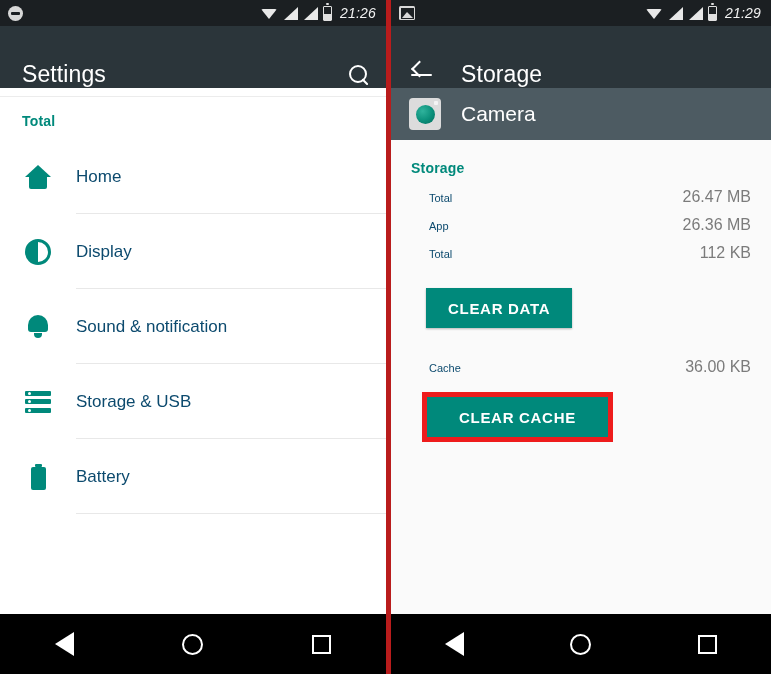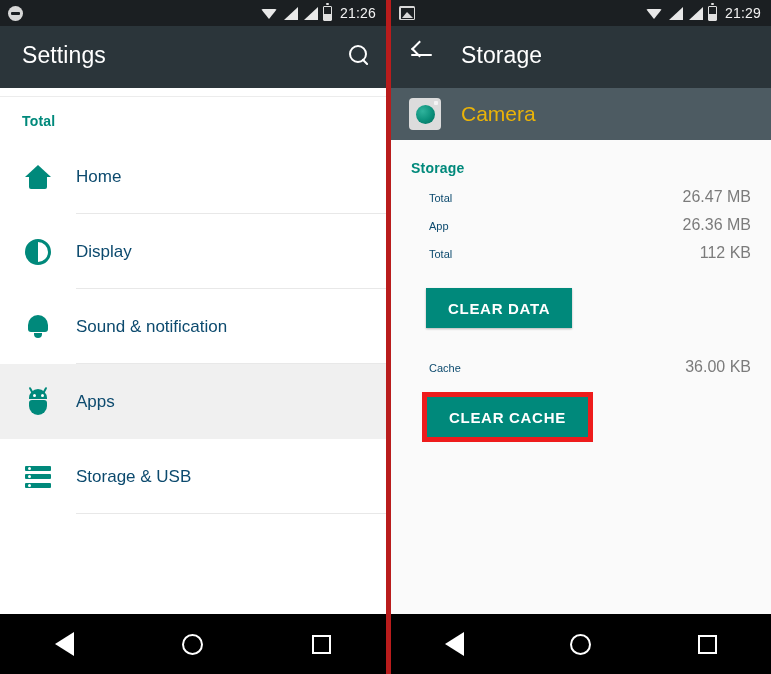--- a/index.html
+++ b/index.html
@@ -18,21 +18,21 @@
 
   
   .statusbar {
     height: 26px; background: #1b1f22; color: #ffffff;
     display: flex; align-items: center; padding: 0 10px 0 8px;
     flex: 0 0 26px;
   }
   .sb-left { display: flex; align-items: center; gap: 6px; }
   .sb-spacer { flex: 1; }
   .sb-right { display: flex; align-items: center; gap: 5px; }
-  .sb-clock { font-size: 14px; font-weight: 500; letter-spacing: .2px; color:#f2f2f2; margin-left: 3px; }
+  .sb-clock { font-size: 14px; font-weight: 500; letter-spacing: .2px; color:#f2f2f2; margin-left: 3px; font-style: italic; }
 
   .ic-dnd {
     width: 15px; height: 15px; border-radius: 50%;
     background: #d8d8d8; position: relative;
   }
   .ic-dnd::after {
     content: ""; position: absolute; left: 3px; top: 6.5px;
     width: 9px; height: 2.5px; background: #1b1f22; border-radius: 1px;
   }
   .ic-photo {
@@ -66,22 +66,22 @@
     position: relative; background: linear-gradient(to top, #e0e0e0 45%, #1b1f22 45%);
   }
   .ic-batt::before {
     content:""; position:absolute; left:2px; top:-3.5px; width:3px; height:2px;
     background:#e0e0e0; border-radius: 1px;
   }
 
   
   .toolbar {
     background: #2b353a; color: #ffffff;
-    height: 62px; display: flex; align-items: flex-start;
-    padding: 16px 14px 0 22px; flex: 0 0 62px;
+    height: 62px; display: flex; align-items: flex-end;
+    padding: 0 14px 0 22px; flex: 0 0 62px;
   }
   .toolbar-title { font-size: 23px; font-weight: 500; letter-spacing: .1px; }
   .toolbar .spacer { flex: 1; }
   .search-icon { width: 26px; height: 26px; position: relative; cursor: pointer; }
   .search-icon::before {
     content:""; position:absolute; left:3px; top:3px;
     width:14px; height:14px; border:2.4px solid #ffffff; border-radius:50%;
   }
   .search-icon::after {
     content:""; position:absolute; left:16px; top:16px;
@@ -198,21 +198,21 @@
     position: relative;
   }
   .app-icon::after {
     content:""; position:absolute; right:3px; top:3px; width:4px; height:4px;
     background:#f4f4f4; border-radius:1px;
   }
   .app-lens {
     width: 19px; height: 19px; border-radius: 50%;
     background: radial-gradient(circle at 35% 32%, #2fb39c 0%, #0a8f7a 55%, #046c5c 100%);
   }
-  .app-name { color: #eab308; font-size: 21px; font-weight: 500; margin-left: 20px; }
+  .app-name { color: #ffffff; font-size: 21px; font-weight: 500; margin-left: 20px; }
 
   .right-body { flex: 1; background: #fafafa; padding: 0 20px; position: relative; overflow: hidden; }
   .storage-label {
     color: #00897b; font-size: 14px; font-weight: bold;
     padding: 20px 0 12px 0; letter-spacing: .2px;
   }
   .kv-row { display: flex; justify-content: space-between; align-items: baseline; height: 28px; }
   .kv-key { font-size: 11px; color: #0c4a6e; margin-left: 18px; }
   .kv-val { font-size: 16px; color: #7b7b7b; }
 
@@ -222,21 +222,21 @@
     letter-spacing: .7px; border: none; cursor: pointer;
     box-shadow: 0 1px 2px rgba(0,0,0,.28);
   }
   .btn-clear-data { height: 40px; padding: 0 22px; margin: 16px 0 0 15px; }
 
   .cache-row { display: flex; justify-content: space-between; align-items: baseline; margin-top: 30px; }
   .highlight-box {
     border: 5px solid #ee1c1c; display: inline-block;
     margin: 16px 0 0 11px; padding: 0; line-height: 0;
   }
-  .btn-clear-cache { height: 40px; padding: 0 22px; box-shadow: none; }
+  .btn-clear-cache { height: 40px; padding: 0 32px; box-shadow: none; }
 
   
   .navbar {
     height: 60px; background: #000000; display: flex;
     align-items: center; justify-content: space-around; flex: 0 0 60px;
   }
   .nav-btn { width: 60px; height: 60px; display: flex; align-items: center; justify-content: center; cursor: pointer; }
   .nav-back {
     width: 0; height: 0;
     border-top: 12px solid transparent; border-bottom: 12px solid transparent;
@@ -293,48 +293,43 @@
       </div>
 
       <div class="list-item">
         <span class="li-icon">
             <span class="g-bell"></span>
           </span>
         <span class="li-label">Sound &amp; notification</span>
         <span class="li-divider"></span>
       </div>
 
-      <div class="list-item selected">
-        <span class="li-icon">
-          <span class="g-android">
-              <span class="ant-l"></span>
-              <span class="ant-r"></span>
-              <span class="head"></span>
-              <span class="body"></span>
-            </span>
-        </span>
-        <span class="li-label">Apps</span>
-        <span class="li-divider"></span>
-      </div>
 
       <div class="list-item">
         <span class="li-icon">
           <span class="g-storage">
             <span class="bar"></span>
               <span class="bar"></span>
               <span class="bar"></span>
             <span class="dot"></span>
               <span class="dot"></span>
               <span class="dot"></span>
           </span>
         </span>
         <span class="li-label">Storage &amp; USB</span>
         <span class="li-divider"></span>
       </div>
 
+      <div class="list-item">
+        <span class="li-icon">
+            <span class="g-batt"></span>
+          </span>
+        <span class="li-label">Battery</span>
+        <span class="li-divider"></span>
+      </div>
     </div>
 
     <div class="navbar">
       <span class="nav-btn">
           <span class="nav-back"></span>
         </span>
       <span class="nav-btn">
           <span class="nav-home"></span>
         </span>
       <span class="nav-btn">

